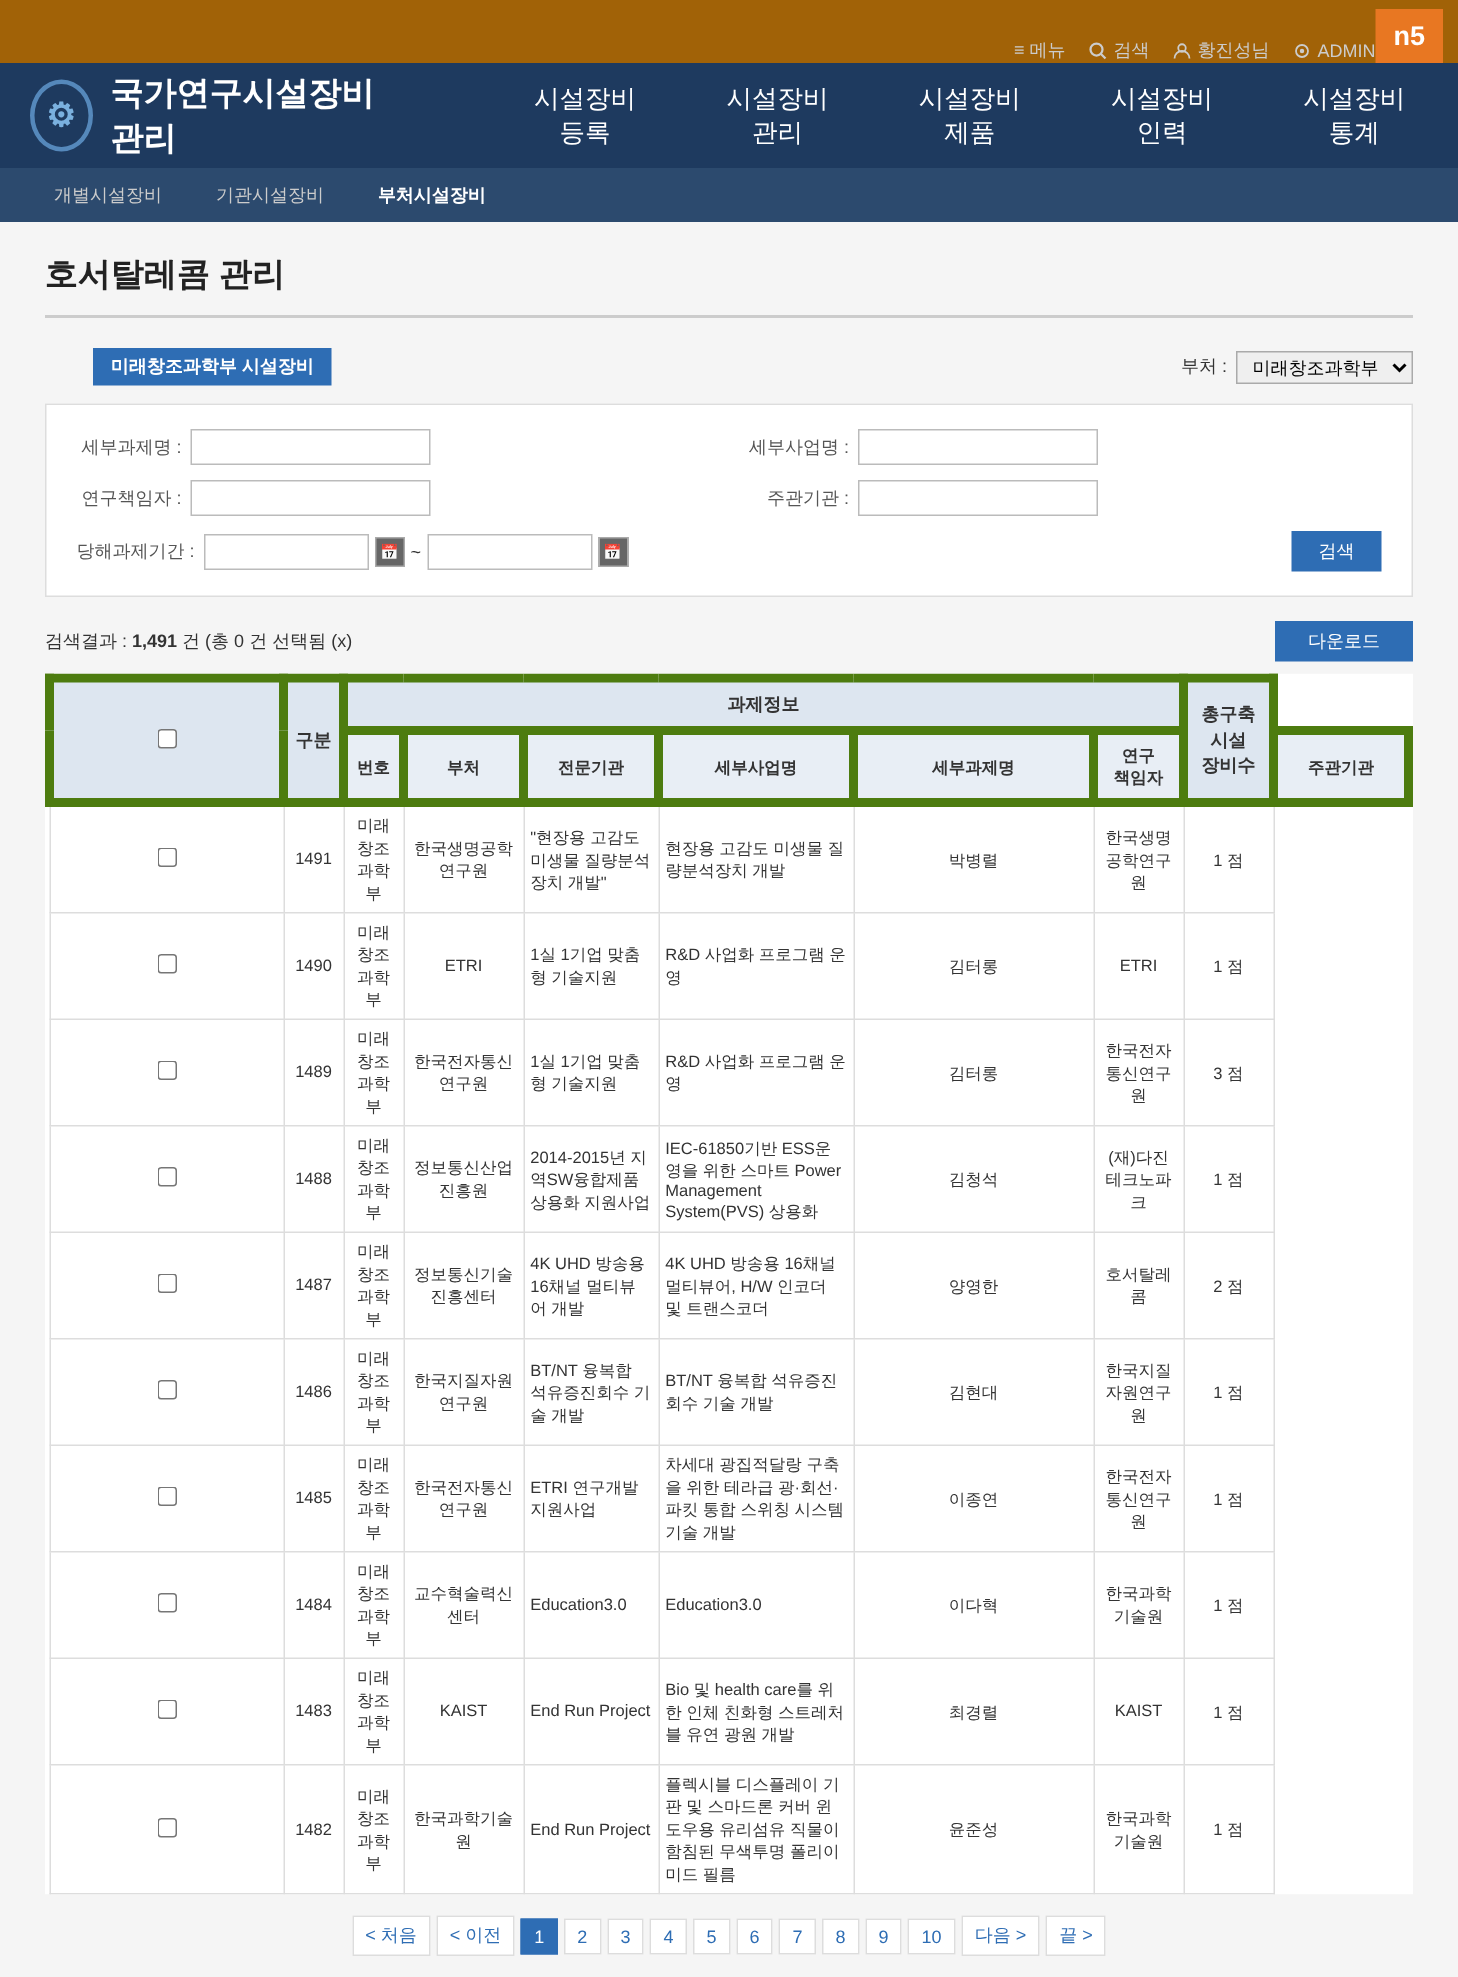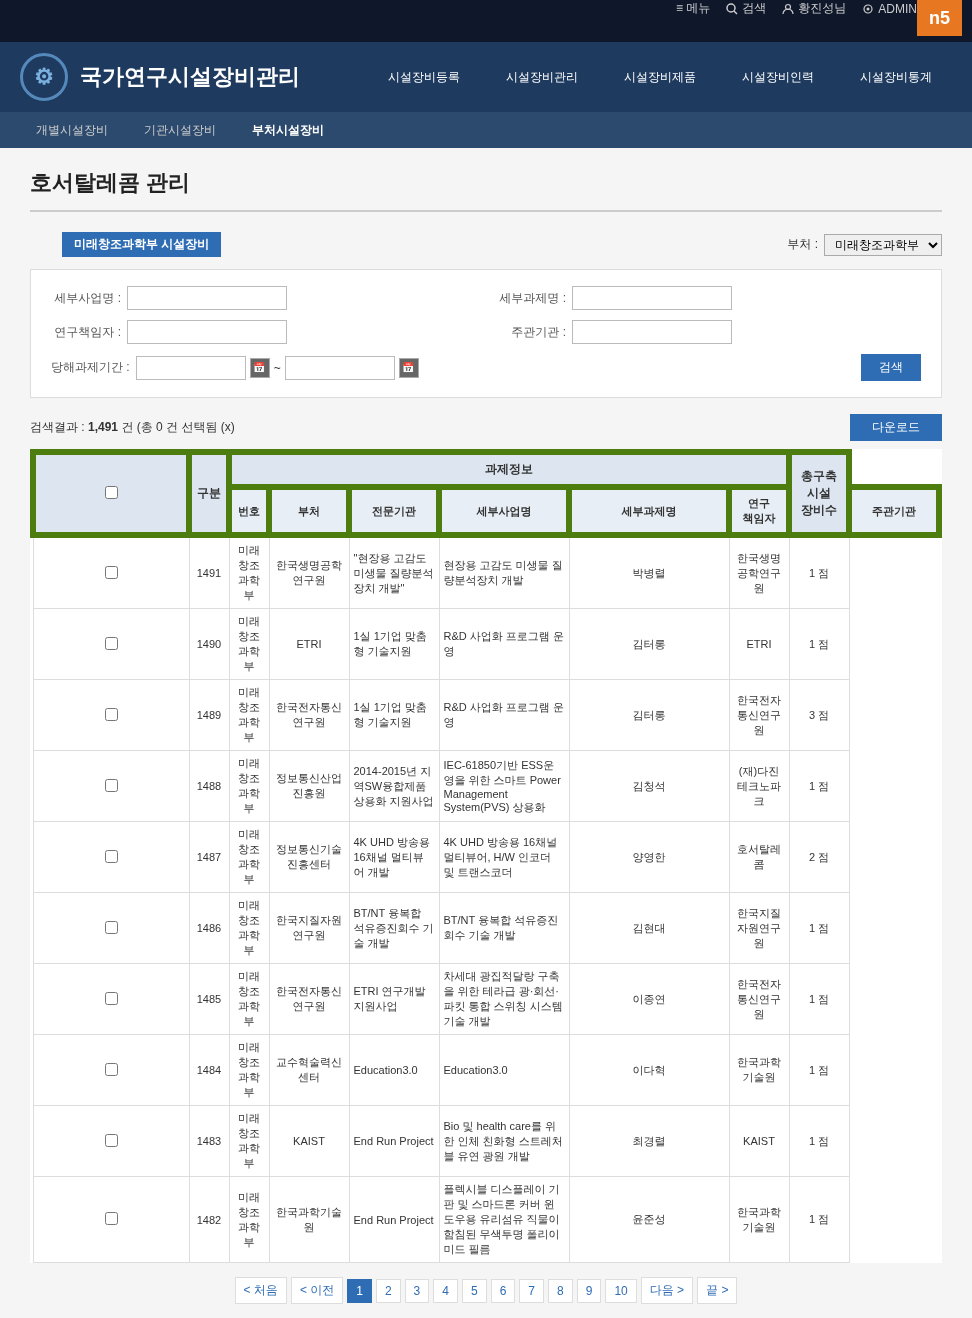--- a/index.html
+++ b/index.html
@@ -1,28 +1,28 @@
 <!DOCTYPE html>
 <html><head>
   <meta charset="utf-8">
   <style>
     * { box-sizing: border-box; margin: 0; padding: 0; }
     body { font-family: '맑은 고딕', 'Malgun Gothic', sans-serif; font-size: 12px; background: #f0f0f0; color: #333; min-width: 972px; }
 
     
-    .top-bar { background: #0f172a; height: 42px; display: flex; align-items: flex-start; justify-content: flex-end; padding: 0 10px; }
+    .top-bar { background: #a16207; height: 42px; display: flex; align-items: flex-end; justify-content: flex-end; padding: 0 10px; }
     .top-bar-items { display: flex; align-items: center; gap: 16px; color: #ccc; font-size: 12px; }
     .top-bar-items span { cursor: pointer; display: flex; align-items: center; gap: 4px; }
     .top-bar-logo { background: #e87722; width: 45px; height: 36px; display: flex; align-items: center; justify-content: center; margin-left: 0; color: white; font-size: 18px; font-weight: bold; }
 
     
     .main-header { background: #1e3a5f; height: 70px; display: flex; align-items: center; padding: 0 20px; }
     .header-logo { display: flex; align-items: center; gap: 12px; color: white; font-size: 22px; font-weight: bold; margin-right: 80px; }
     .header-logo .logo-icon { width: 48px; height: 48px; border: 3px solid #5588bb; border-radius: 50%; display: flex; align-items: center; justify-content: center; color: #7ab0de; font-size: 22px; }
-    .main-nav { display: flex; gap: 30px; color: white; font-size: 12px; text-align: center; }
+    .main-nav { display: flex; gap: 30px; color: white; font-size: 17px; text-align: center; }
     .main-nav a { color: white; text-decoration: none; padding: 4px 8px; }
 
     
     .sub-nav { background: #2c4a6e; height: 36px; display: flex; align-items: center; padding: 0 20px; gap: 4px; }
     .sub-nav a { color: #ccc; text-decoration: none; font-size: 12px; padding: 6px 16px; }
     .sub-nav a.active { color: white; font-weight: bold; }
 
     
     .content { background: #f5f5f5; padding: 20px 30px; min-height: 900px; }
     .page-title { font-size: 22px; font-weight: bold; color: #222; border-bottom: 2px solid #ccc; padding-bottom: 12px; margin-bottom: 20px; }
@@ -138,25 +138,25 @@
       <span>부처 : </span>
       <select>
         <option>미래창조과학부</option>
       </select>
     </div>
   </div>
 
   <div class="search-form">
     <div class="form-row">
       <div class="form-field">
+        <label>세부과제명 :</label>
+        <input type="text" style="">
+      </div>
+      <div class="form-field">
         <label>세부사업명 :</label>
-        <input type="text" style="">
-      </div>
-      <div class="form-field">
-        <label>세부과제명 :</label>
         <input type="text" style="">
       </div>
     </div>
     <div class="form-row">
       <div class="form-field">
         <label>연구책임자 :</label>
         <input type="text" style="">
       </div>
       <div class="form-field">
         <label>주관기관 :</label>

